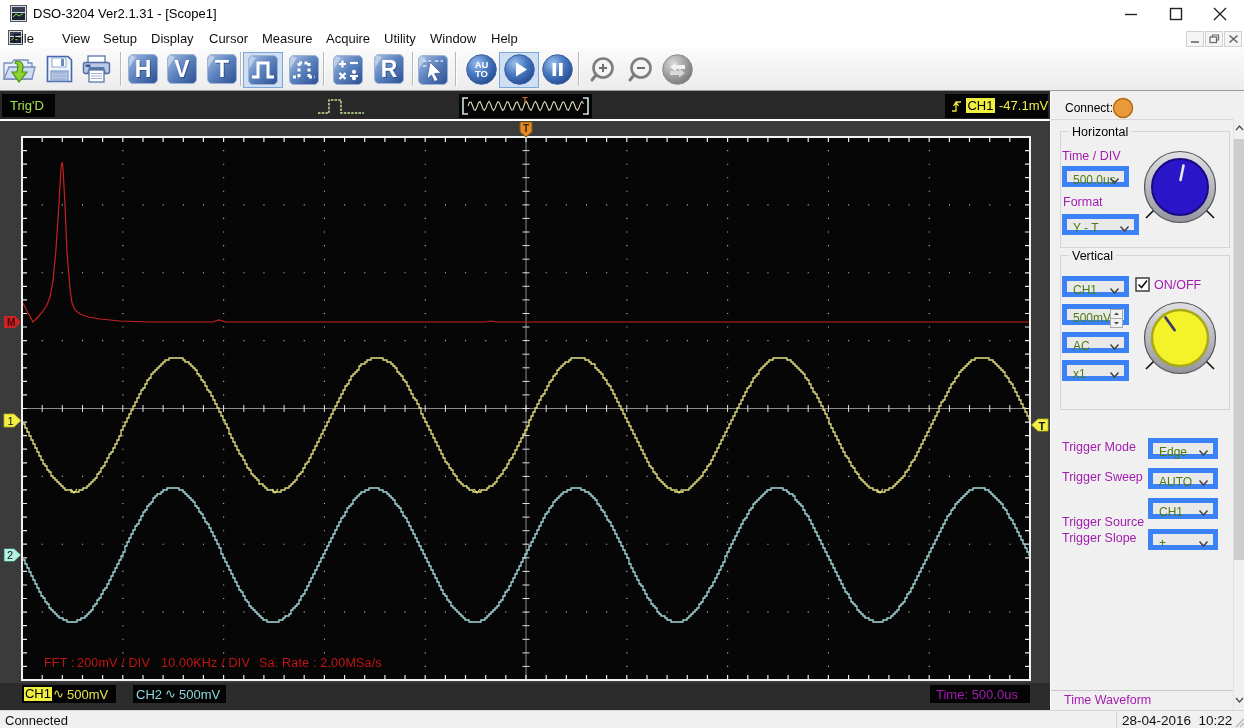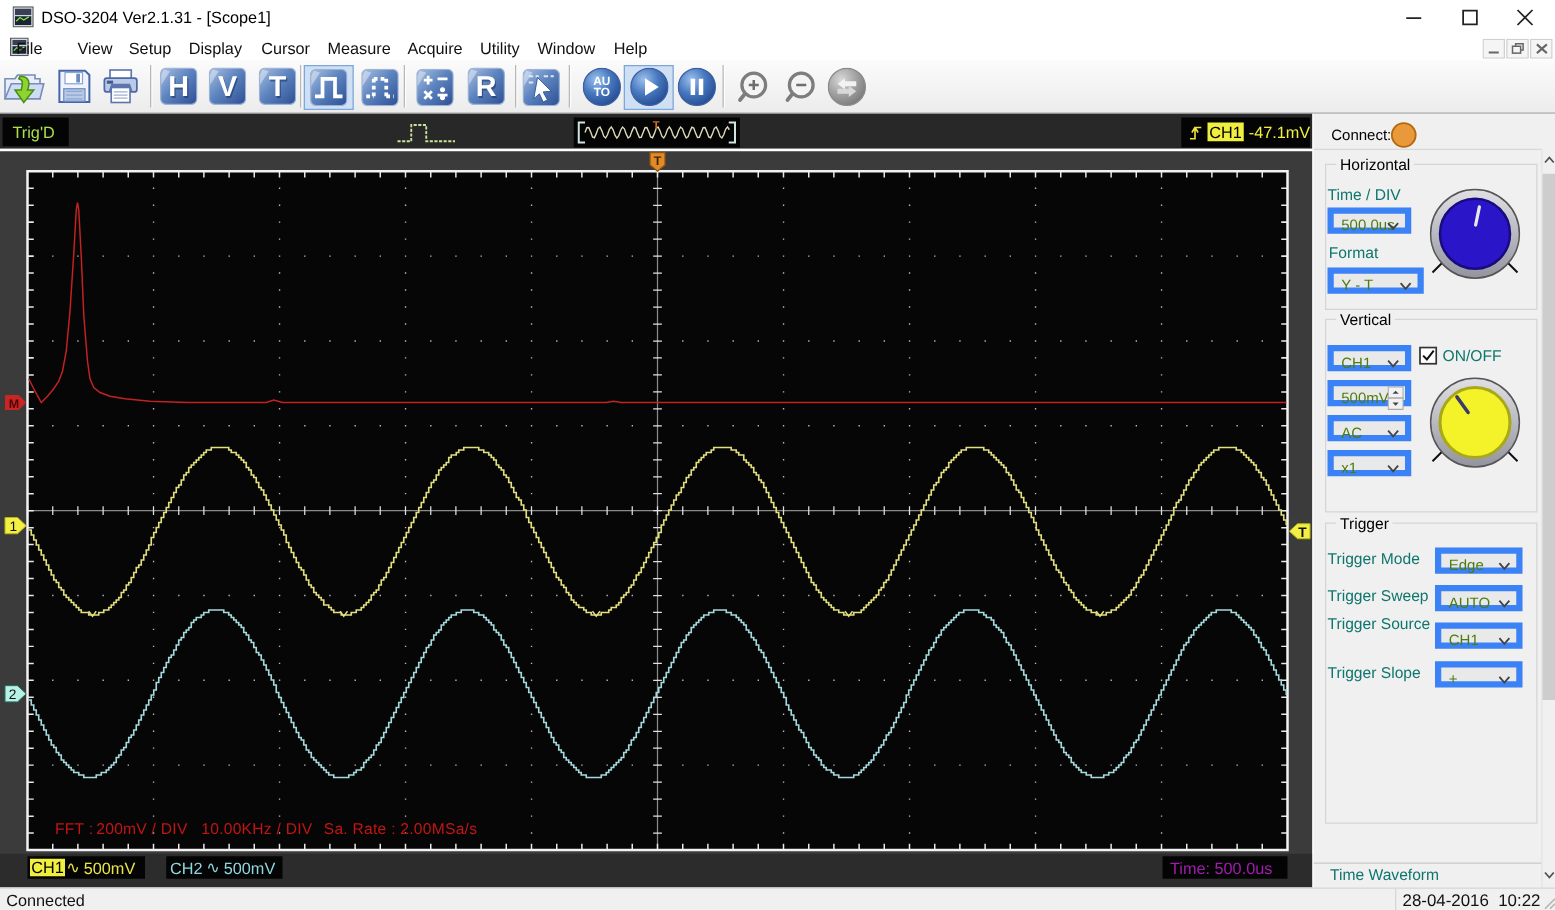--- a/index.html
+++ b/index.html
@@ -11,21 +11,21 @@
 .tbtn{position:absolute;top:6px}
 .thl{position:absolute;top:3.5px;width:40px;height:36px;background:#cfe0f4;border:1px solid #7da7d9}
 #strip{position:absolute;left:0;top:91px;width:1050px;height:28px;background:#282828}
 .blackbox{position:absolute;background:#040404}
 #whiteline{position:absolute;left:0;top:119px;width:1050px;height:2px;background:#fff}
 #scopewrap{position:absolute;left:0;top:121px;width:1050px;height:589px;background:#3b3b3b}
 #rightpanel{position:absolute;left:1050px;top:91px;width:194px;height:619px;background:#f0f0f0;border-left:1px solid #fbfbfb}
 #statusbar{position:absolute;left:0;top:710px;width:1244px;height:18px;background:#f0f0f0;border-top:1px solid #d5d5d5}
 .grp{position:absolute;border:1px solid #d5d5d5;left:9px;width:170px}
 .grplabel{position:absolute;left:8px;top:-7px;background:#f0f0f0;padding:0 3px;font-size:12.5px;color:#000}
-.lbl{position:absolute;font-size:12.5px;color:#0f766e}
+.lbl{position:absolute;font-size:12.5px;color:#a21caf}
 .dd{position:absolute;width:67px;height:21px;background:#e9e9e9;border:5px solid #3b82f6;font-size:12px;color:#4d7c0f;line-height:19px;padding-left:6px}
 .dd svg{position:absolute;right:4px;top:6px}
 .rtext{position:absolute;font-size:12.5px;color:#c31414;letter-spacing:0.2px}
 </style></head><body>
 <div id="titlebar">
 <svg class="abs" style="left:10px;top:5px" width="17" height="17">
       <rect x="0.5" y="0.5" width="16" height="16" fill="#cfd8e8" stroke="#555"></rect>
       <rect x="2" y="2" width="13" height="5" fill="#3a3f52"></rect>
       <rect x="2" y="8" width="13" height="7" fill="#1d2430"></rect>
       <path d="M3 12 L6 9 L9 11 L13 8.5" stroke="#7de34a" stroke-width="1" fill="none"></path>
@@ -380,32 +380,29 @@
       </svg></div>
 <div class="dd" style="left:11px;top:269px;width:67px">x1<svg width="11" height="8">
         <path d="M1.5 1.5 L5.5 6 L9.5 1.5" fill="none" stroke="#444" stroke-width="1.5"></path>
       </svg></div>
 <svg class="abs" style="left:90px;top:209px" width="78" height="78">
       <path d="M5 69 L14 60 M73 69 L64 60" stroke="#111" stroke-width="1.6"></path>
       <circle cx="39" cy="38" r="35.5" fill="url(#ringb)" stroke="#555" stroke-width="1.2"></circle>
       <circle cx="39" cy="38" r="28" fill="#f4f229" stroke="#a8a818" stroke-width="2.5"></circle>
       <path d="M24.5 17.5 L33.5 30" stroke="#3a3a6e" stroke-width="2.8" stroke-linecap="round"></path>
     </svg>
-<div class="grp" style="top:327px;height:241px">
-      <div class="grplabel">Trigger</div>
-    </div>
 <div class="lbl" style="left:11px;top:349px">Trigger Mode</div>
 <div class="dd" style="left:97px;top:347px;width:70px">Edge<svg width="11" height="8">
         <path d="M1.5 1.5 L5.5 6 L9.5 1.5" fill="none" stroke="#444" stroke-width="1.5"></path>
       </svg></div>
 <div class="lbl" style="left:11px;top:379px">Trigger Sweep</div>
 <div class="dd" style="left:97px;top:377px;width:70px">AUTO<svg width="11" height="8">
         <path d="M1.5 1.5 L5.5 6 L9.5 1.5" fill="none" stroke="#444" stroke-width="1.5"></path>
       </svg></div>
-<div class="lbl" style="left:11px;top:401px">Trigger Source</div>
+<div class="lbl" style="left:11px;top:424px">Trigger Source</div>
 <div class="dd" style="left:97px;top:407px;width:70px">CH1<svg width="11" height="8">
         <path d="M1.5 1.5 L5.5 6 L9.5 1.5" fill="none" stroke="#444" stroke-width="1.5"></path>
       </svg></div>
 <div class="lbl" style="left:11px;top:440px">Trigger Slope</div>
 <div class="dd" style="left:97px;top:438px;width:70px">+<svg width="11" height="8">
         <path d="M1.5 1.5 L5.5 6 L9.5 1.5" fill="none" stroke="#444" stroke-width="1.5"></path>
       </svg></div>
 <div class="abs" style="left:0;top:599px;width:182px;height:1px;background:#c9c9c9"></div>
 <div class="lbl" style="left:13px;top:602px">Time Waveform</div>
 </div>

